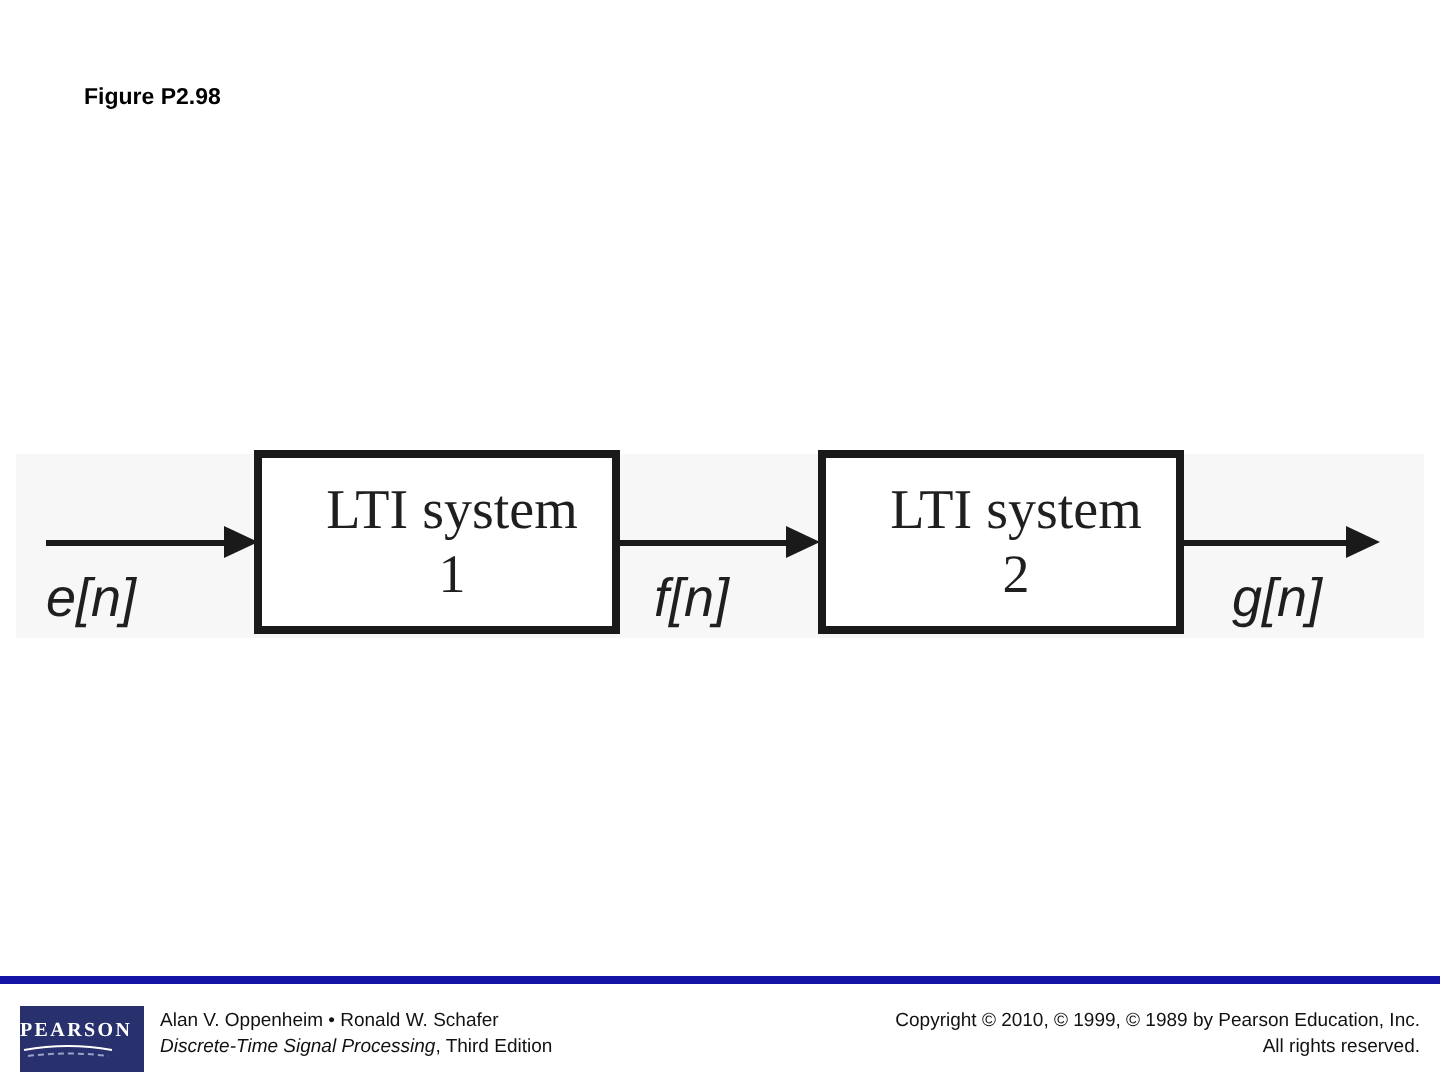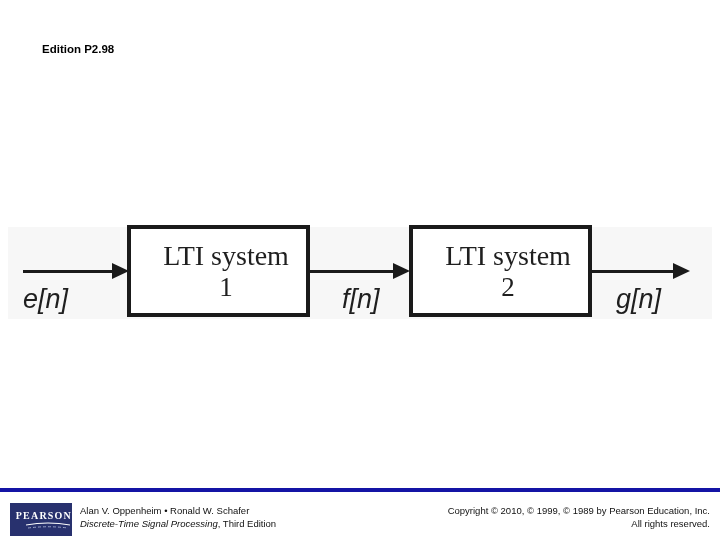--- a/index.html
+++ b/index.html
@@ -87,21 +87,21 @@
   .pearson-logo {
     position: absolute;
     left: 10px;
     top: 503px;
     width: 62px;
     height: 33px;
     background: #28316e;
     color: #ffffff;
     display: flex;
     flex-direction: column;
-    align-items: flex-end;
+    align-items: flex-start;
     justify-content: center;
     font-family: "Liberation Serif", serif;
   }
   .pearson-logo .logo-word {
     font-size: 10px;
     letter-spacing: 1.2px;
     font-weight: bold;
     line-height: 11px;
   }
   .pearson-logo svg { display: block; margin-top: 1px; }
@@ -125,21 +125,21 @@
     line-height: 13px;
     color: #111111;
     font-family: "Liberation Sans", sans-serif;
   }
 </style>
 </head>
 <body>
 
 <div class="slide">
 
-  <div class="figure-label">Edition P2.98</div>
+  <div class="figure-label">Figure P2.98</div>
 
   <div class="figure-strip"></div>
 
   <div class="wire" style="left:23px; width:92px;"></div>
   <div class="arrowhead" style="left:112px;"></div>
 
   <div class="block" style="left:127px;">
     <div>LTI system</div>
     <div class="block-line2">1</div>
   </div>
@@ -149,21 +149,21 @@
 
   <div class="block" style="left:409px;">
     <div>LTI system</div>
     <div class="block-line2">2</div>
   </div>
 
   <div class="wire" style="left:590px; width:84px;"></div>
   <div class="arrowhead" style="left:673px;"></div>
 
   <div class="signal-label" style="left:23px;">e[n]</div>
-  <div class="signal-label" style="left:342px;text-align:right;">f[n]</div>
+  <div class="signal-label" style="left:327px;text-align:right;">f[n]</div>
   <div class="signal-label" style="left:616px;">g[n]</div>
 
   <div class="footer-rule"></div>
 
   <div class="pearson-logo">
     <div class="logo-word">PEARSON</div>
     <svg width="48" height="8" viewBox="0 0 48 8">
       <path d="M2 3 Q 24 -1 46 3" stroke="#ffffff" stroke-width="1" fill="none"></path>
       <path d="M4 6 Q 24 3.5 44 6" stroke="#9aa3c7" stroke-width="1" fill="none" stroke-dasharray="3,2"></path>
     </svg>

